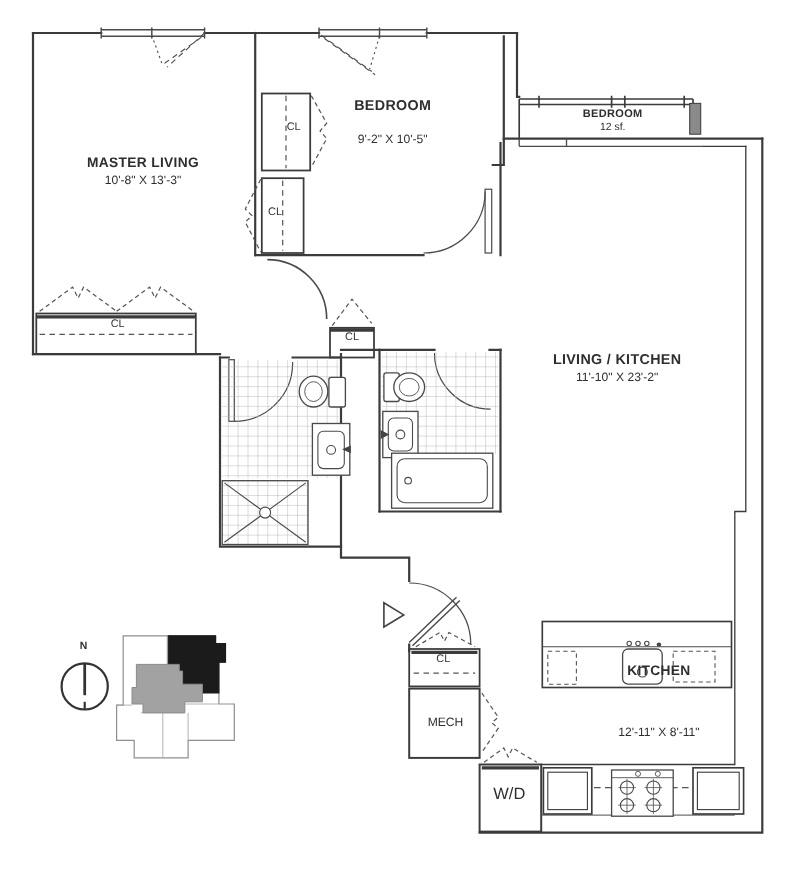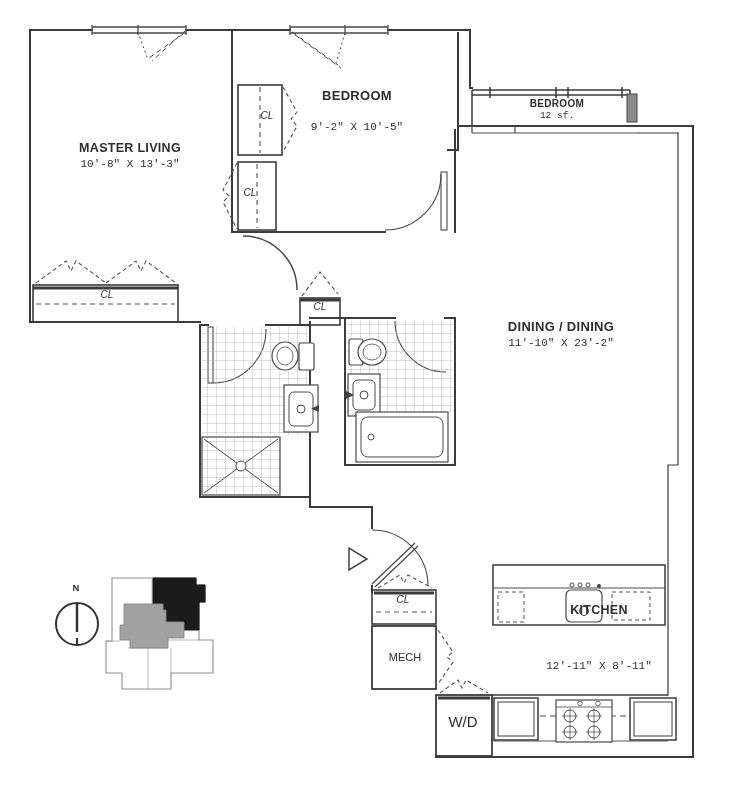--- a/index.html
+++ b/index.html
@@ -2,22 +2,22 @@
 <html><head>
 <meta charset="utf-8">
 <title>Floor Plan</title>
 <style>
   html,body{margin:0;padding:0;background:#fff;}
   .canvas{position:relative;width:729px;height:800px;background:#ffffff;overflow:hidden;
           font-family:"Liberation Sans",sans-serif;}
   .plan-svg{position:absolute;left:0;top:0;}
   .lbl{position:absolute;transform:translateX(-50%);white-space:nowrap;color:#2e2e2e;line-height:1;}
   .name{font-weight:bold;letter-spacing:.3px;}
-  .dims{font-weight:normal;font-family:Liberation Mono, monospace;}
-  .cl{font-size:10px;color:#333;font-style:italic;}
+  .dims{font-weight:normal;}
+  .cl{font-size:10px;color:#333;}
 </style>
 </head>
 <body>
 
 <div class="canvas">
 
 <svg class="plan-svg" width="729" height="800" viewBox="0 0 729 800">
   <defs>
     <pattern id="tiles" width="9" height="9" patternUnits="userSpaceOnUse">
       <path d="M9,0 L0,0 L0,9" fill="none" stroke="#b0b0b0" stroke-width="0.8"></path>
@@ -233,21 +233,21 @@
 
 <div class="lbl name" style="left:130px;top:142px;font-size:12.5px">MASTER LIVING</div>
 <div class="lbl dims" style="left:130px;top:159px;font-size:11px">10'-8" X 13'-3"</div>
 
 <div class="lbl name" style="left:357px;top:89px;font-size:13px">BEDROOM</div>
 <div class="lbl dims" style="left:357px;top:122px;font-size:11px">9'-2" X 10'-5"</div>
 
 <div class="lbl name" style="left:557px;top:99px;font-size:10px">BEDROOM</div>
 <div class="lbl dims" style="left:557px;top:111px;font-size:9.5px">12 sf.</div>
 
-<div class="lbl name" style="left:561px;top:320px;font-size:13px">DINING / DINING</div>
+<div class="lbl name" style="left:561px;top:320px;font-size:13px">LIVING / KITCHEN</div>
 <div class="lbl dims" style="left:561px;top:338px;font-size:11px">11'-10" X 23'-2"</div>
 
 <div class="lbl name" style="left:599px;top:604px;font-size:12.5px">KITCHEN</div>
 <div class="lbl dims" style="left:599px;top:661px;font-size:11px">12'-11" X 8'-11"</div>
 
 <div class="lbl" style="left:405px;top:652px;font-size:11px">MECH</div>
 <div class="lbl" style="left:463px;top:714px;font-size:15px">W/D</div>
 
 <div class="lbl cl" style="left:267px;top:111px">CL</div>
 <div class="lbl cl" style="left:250px;top:188px">CL</div>

